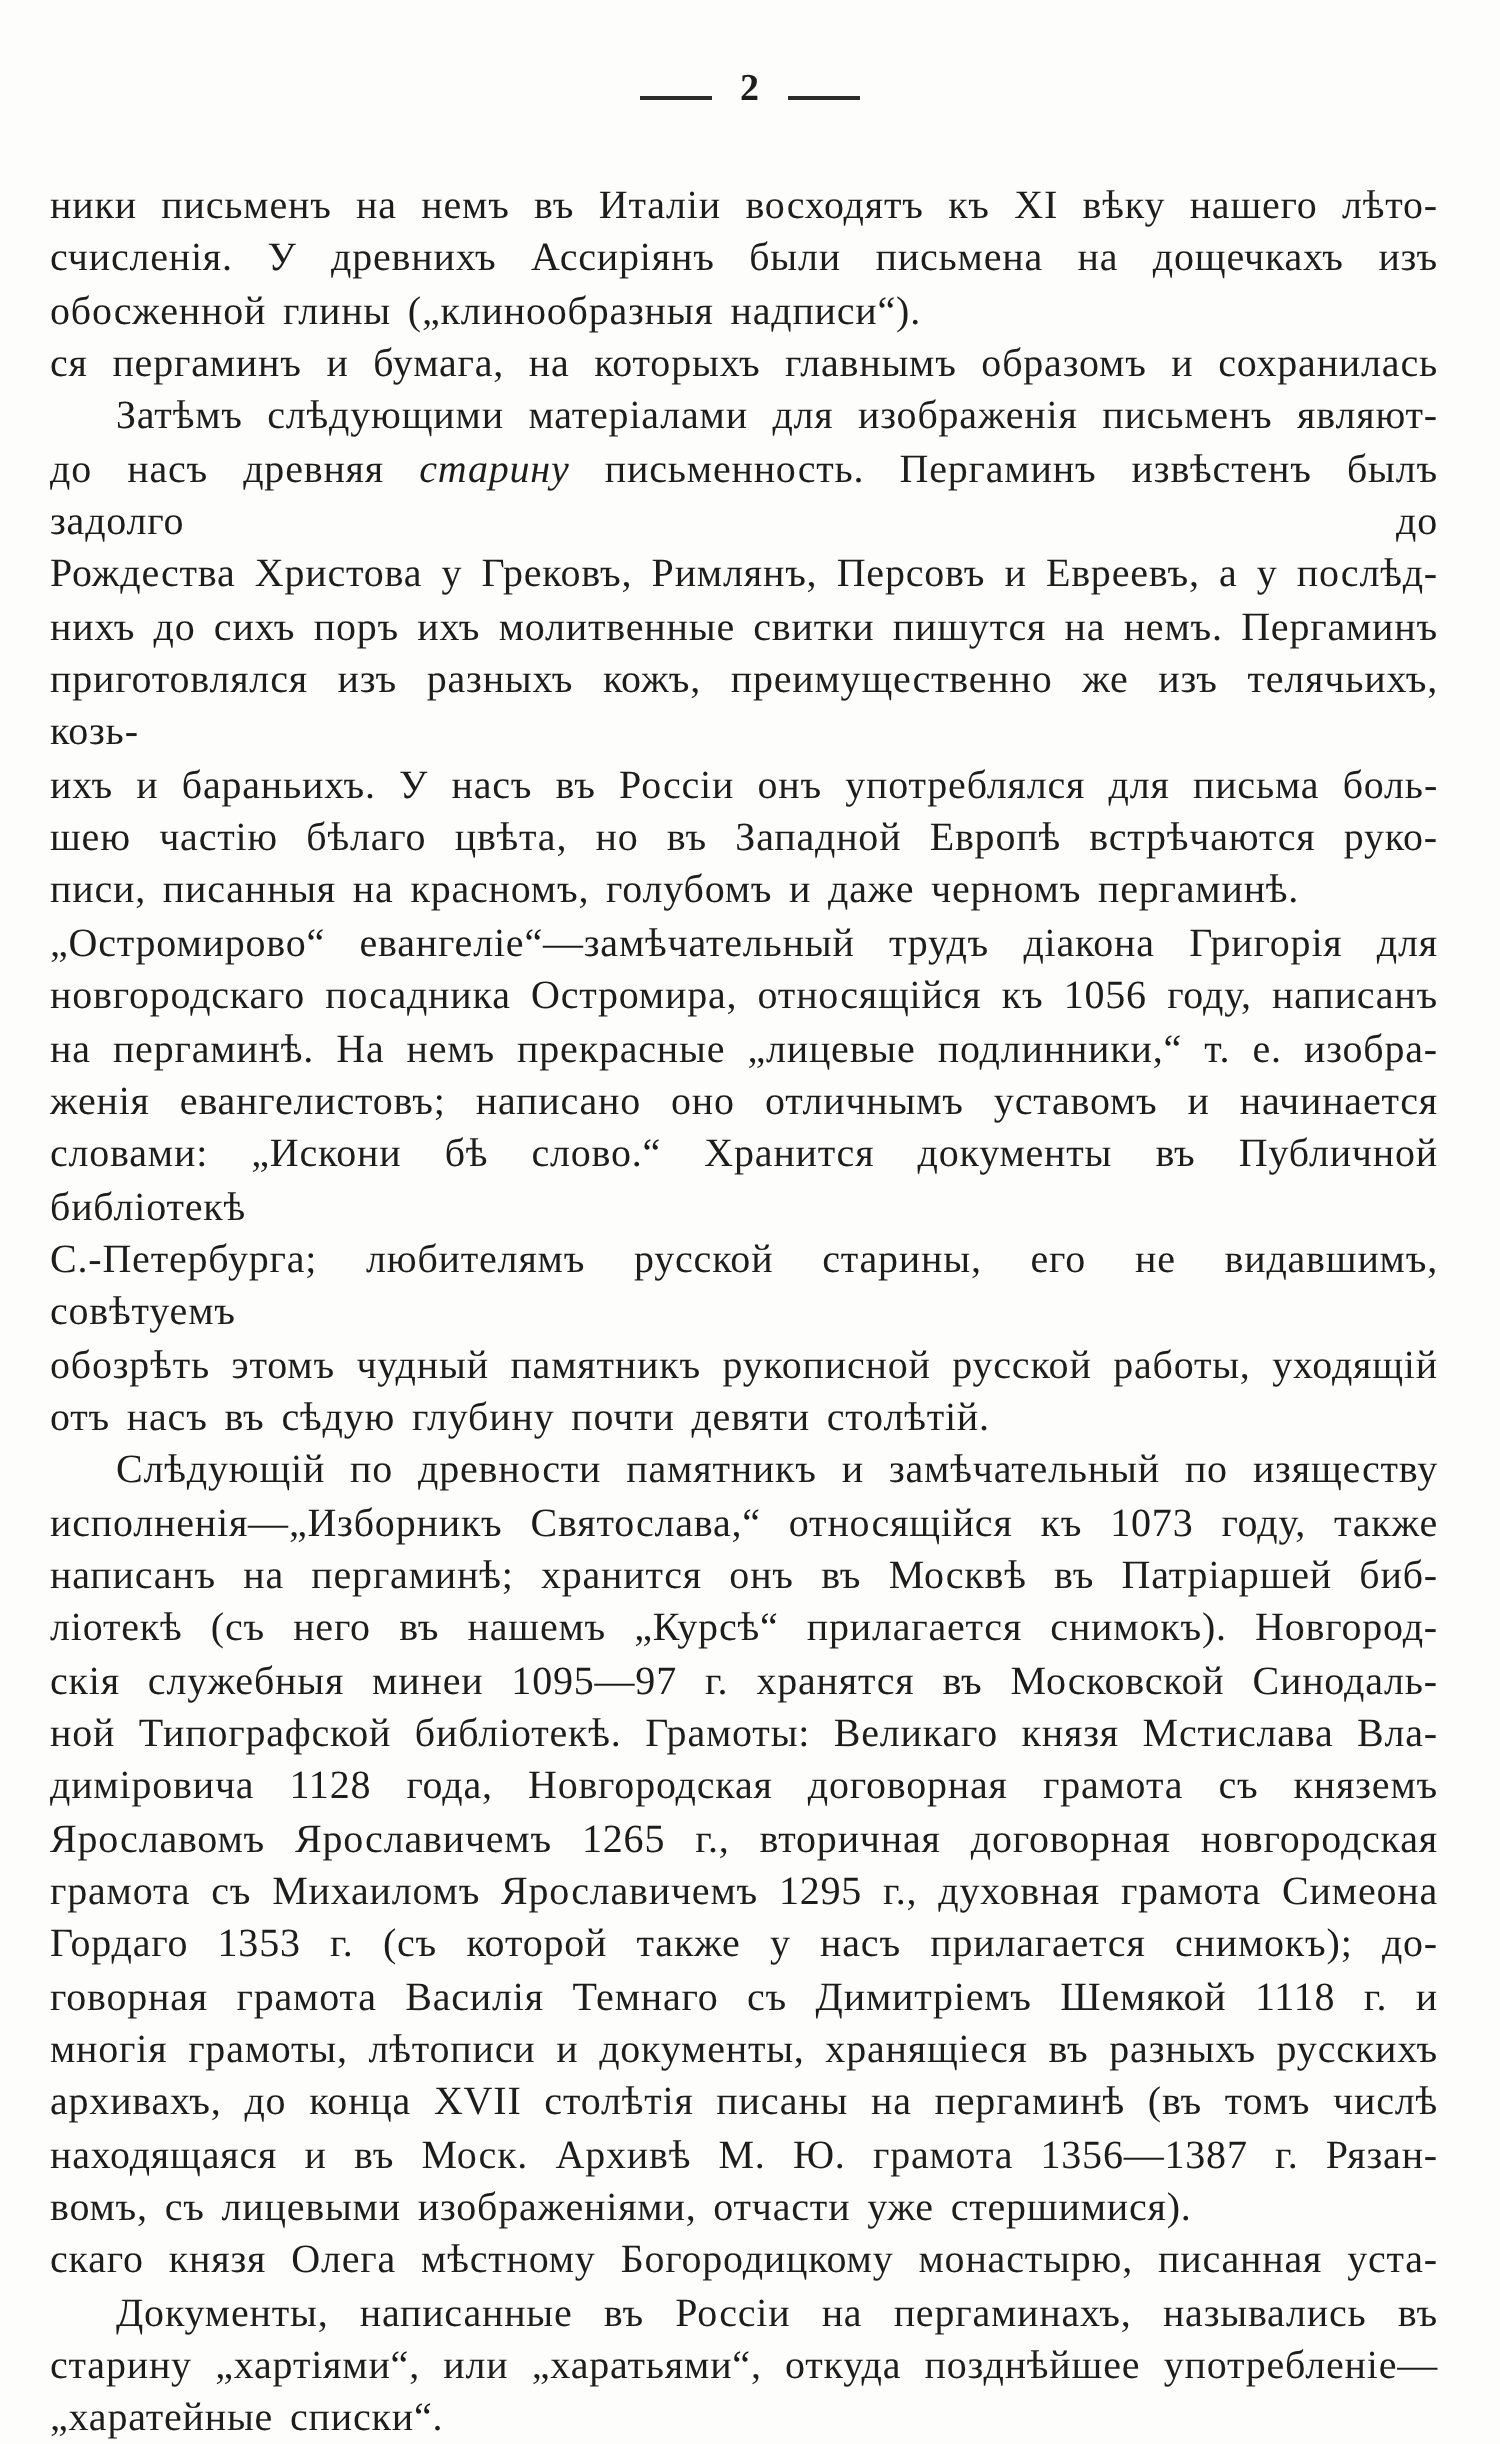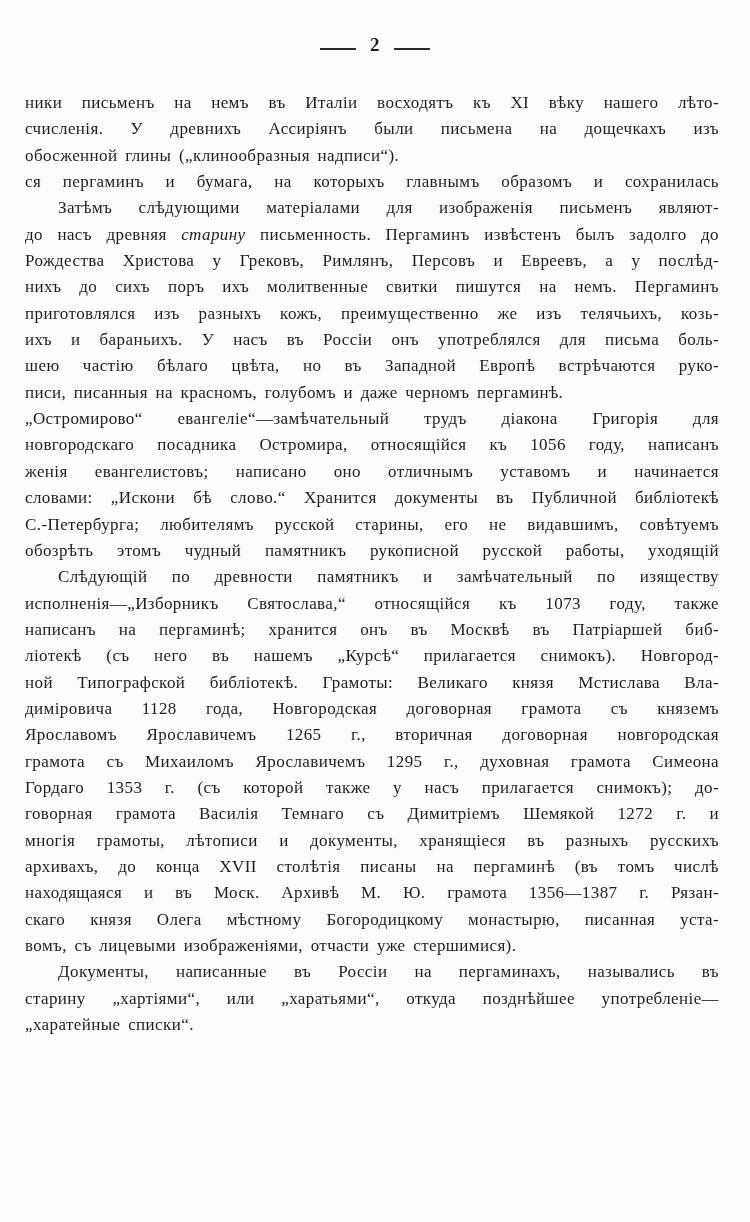--- a/index.html
+++ b/index.html
@@ -38,21 +38,21 @@
     font-weight: bold;
     letter-spacing: 0.5px;
   }
   .text-block {
     position: absolute;
     left: 25px;
     top: 90px;
     width: 694px;
   }
   .line {
-    font-size: 17px;
+    font-size: 20px;
     line-height: 26.35px;
     letter-spacing: 0.4px;
     word-spacing: 3px;
     text-align: justify;
     text-align-last: justify;
     white-space: normal;
   }
   .line.last {
     text-align-last: left;
   }
@@ -80,36 +80,39 @@
       <div class="line indent"><span>Затѣмъ слѣдующими матеріалами для изображенія письменъ являют-</span></div>
       <div class="line"><span>до насъ древняя </span><span class="it">старину</span><span> письменность. Пергаминъ извѣстенъ былъ задолго до</span></div>
       <div class="line"><span>Рождества Христова у Грековъ, Римлянъ, Персовъ и Евреевъ, а у послѣд-</span></div>
       <div class="line"><span>нихъ до сихъ поръ ихъ молитвенные свитки пишутся на немъ. Пергаминъ</span></div>
       <div class="line"><span>приготовлялся изъ разныхъ кожъ, преимущественно же изъ телячьихъ, козь-</span></div>
       <div class="line"><span>ихъ и бараньихъ. У насъ въ Россіи онъ употреблялся для письма боль-</span></div>
       <div class="line"><span>шею частію бѣлаго цвѣта, но въ Западной Европѣ встрѣчаются руко-</span></div>
       <div class="line last"><span>писи, писанныя на красномъ, голубомъ и даже черномъ пергаминѣ.</span></div>
       <div class="line"><span>„Остромирово“ евангеліе“—замѣчательный трудъ діакона Григорія для</span></div>
       <div class="line"><span>новгородскаго посадника Остромира, относящійся къ 1056 году, написанъ</span></div>
+      <div class="line"><span>на пергаминѣ. На немъ прекрасные „лицевые подлинники,“ т. е. изобра-</span></div>
       <div class="line"><span>женія евангелистовъ; написано оно отличнымъ уставомъ и начинается</span></div>
       <div class="line"><span>словами: „Искони бѣ слово.“ Хранится документы въ Публичной библіотекѣ</span></div>
       <div class="line"><span>С.-Петербурга; любителямъ русской старины, его не видавшимъ, совѣтуемъ</span></div>
       <div class="line"><span>обозрѣть этомъ чудный памятникъ рукописной русской работы, уходящій</span></div>
+      <div class="line last"><span>отъ насъ въ сѣдую глубину почти девяти столѣтій.</span></div>
       <div class="line indent"><span>Слѣдующій по древности памятникъ и замѣчательный по изяществу</span></div>
       <div class="line"><span>исполненія—„Изборникъ Святослава,“ относящійся къ 1073 году, также</span></div>
       <div class="line"><span>написанъ на пергаминѣ; хранится онъ въ Москвѣ въ Патріаршей биб-</span></div>
       <div class="line"><span>ліотекѣ (съ него въ нашемъ „Курсѣ“ прилагается снимокъ). Новгород-</span></div>
+      <div class="line"><span>скія служебныя минеи 1095—97 г. хранятся въ Московской Синодаль-</span></div>
       <div class="line"><span>ной Типографской библіотекѣ. Грамоты: Великаго князя Мстислава Вла-</span></div>
       <div class="line"><span>диміровича 1128 года, Новгородская договорная грамота съ княземъ</span></div>
       <div class="line"><span>Ярославомъ Ярославичемъ 1265 г., вторичная договорная новгородская</span></div>
       <div class="line"><span>грамота съ Михаиломъ Ярославичемъ 1295 г., духовная грамота Симеона</span></div>
       <div class="line"><span>Гордаго 1353 г. (съ которой также у насъ прилагается снимокъ); до-</span></div>
-      <div class="line"><span>говорная грамота Василія Темнаго съ Димитріемъ Шемякой 1272 г. и</span></div>
+      <div class="line"><span>говорная грамота Василія Темнаго съ Димитріемъ Шемякой 1118 г. и</span></div>
       <div class="line"><span>многія грамоты, лѣтописи и документы, хранящіеся въ разныхъ русскихъ</span></div>
       <div class="line"><span>архивахъ, до конца XVII столѣтія писаны на пергаминѣ (въ томъ числѣ</span></div>
       <div class="line"><span>находящаяся и въ Моск. Архивѣ М. Ю. грамота 1356—1387 г. Рязан-</span></div>
+      <div class="line last"><span>вомъ, съ лицевыми изображеніями, отчасти уже стершимися).</span></div>
       <div class="line"><span>скаго князя Олега мѣстному Богородицкому монастырю, писанная уста-</span></div>
-      <div class="line last"><span>вомъ, съ лицевыми изображеніями, отчасти уже стершимися).</span></div>
       <div class="line indent"><span>Документы, написанные въ Россіи на пергаминахъ, назывались въ</span></div>
       <div class="line"><span>старину „хартіями“, или „харатьями“, откуда позднѣйшее употребленіе—</span></div>
       <div class="line last"><span>„харатейные списки“.</span></div>
     </div>
 </div>
 
 </body></html>

